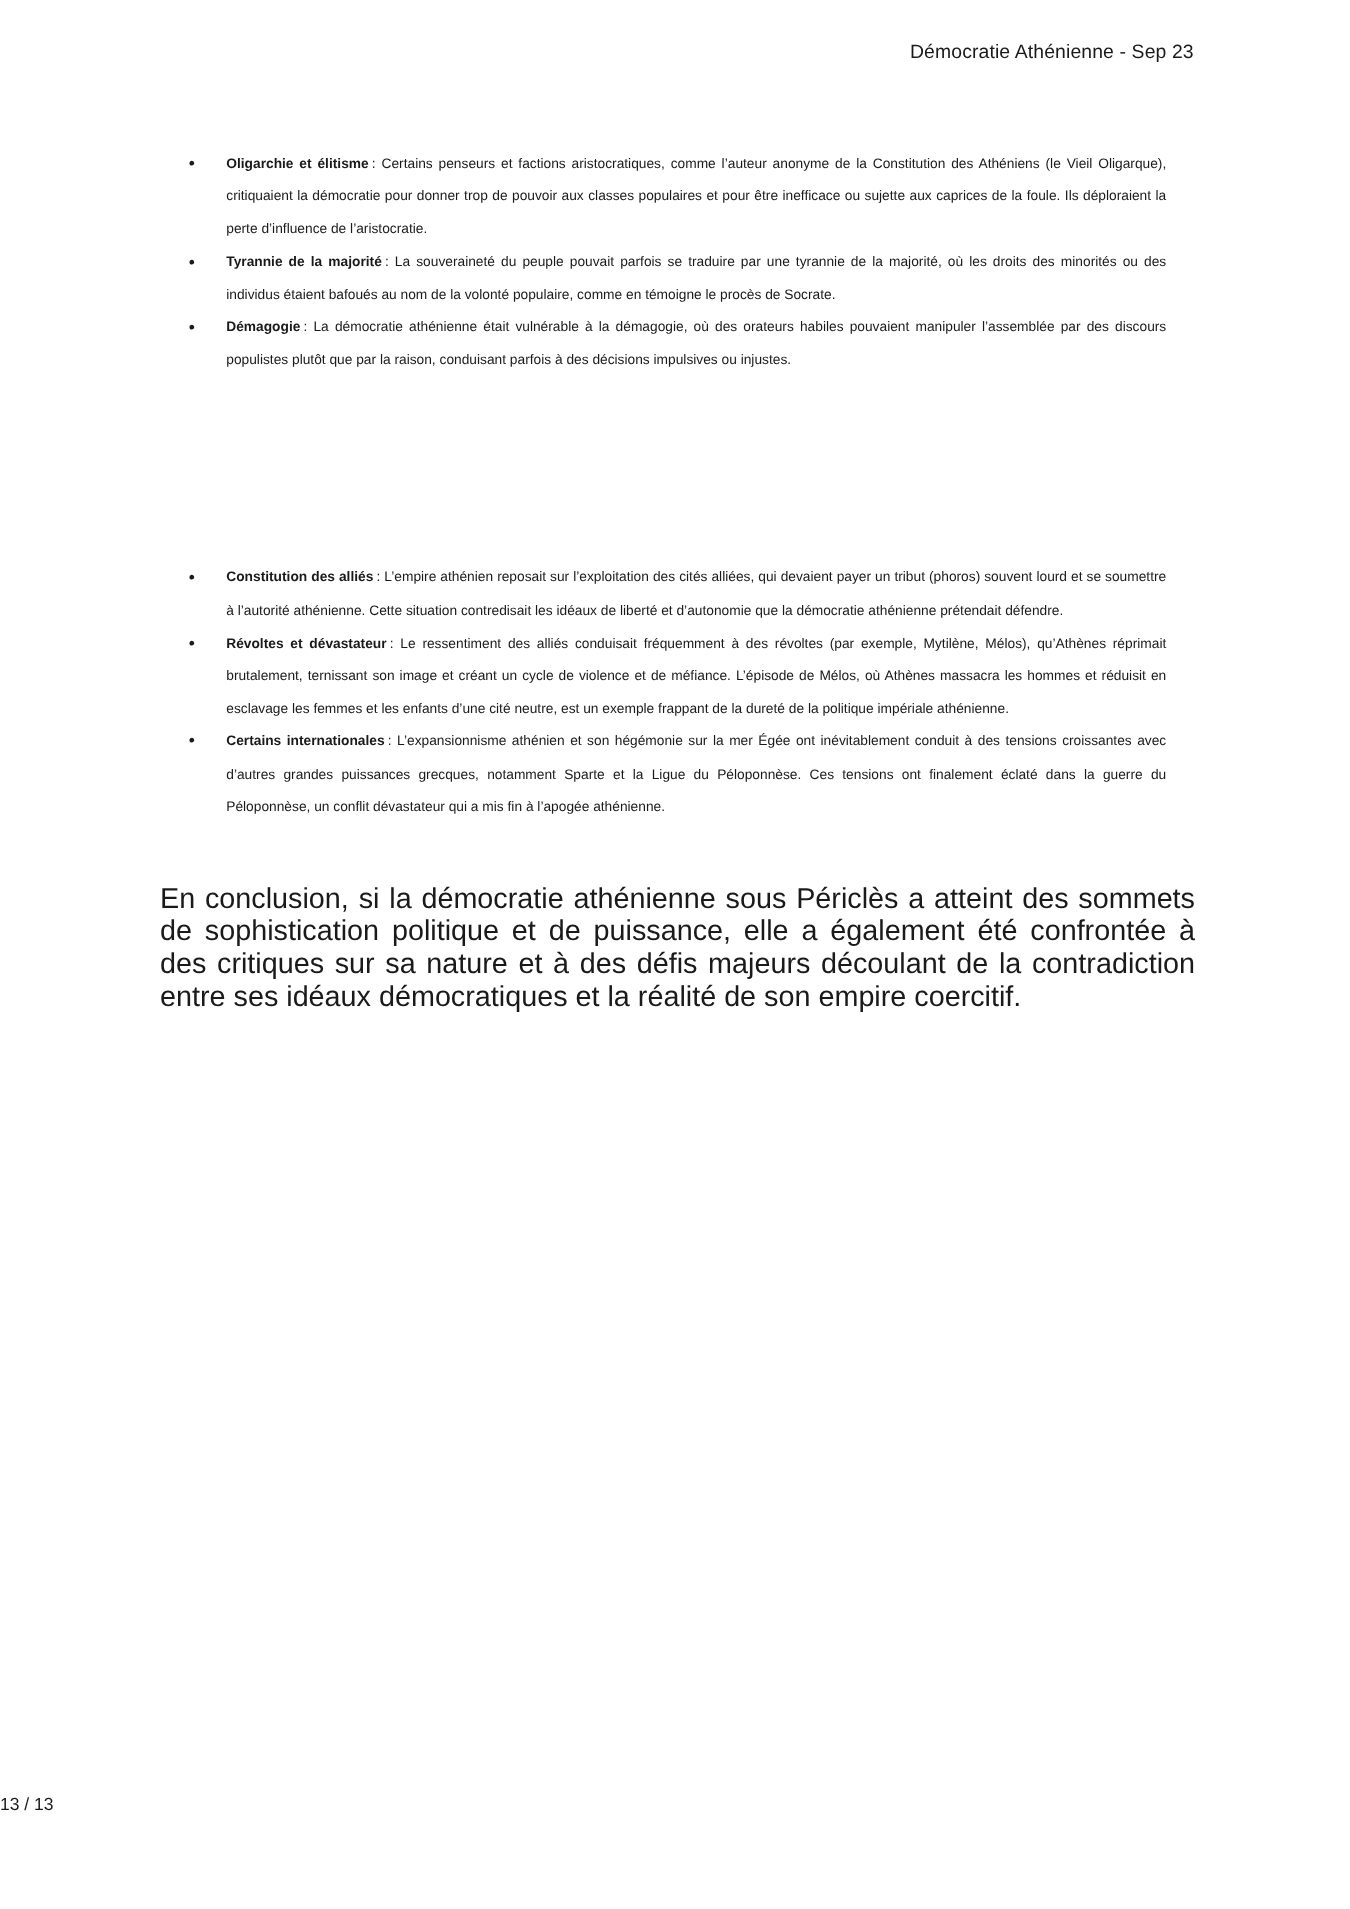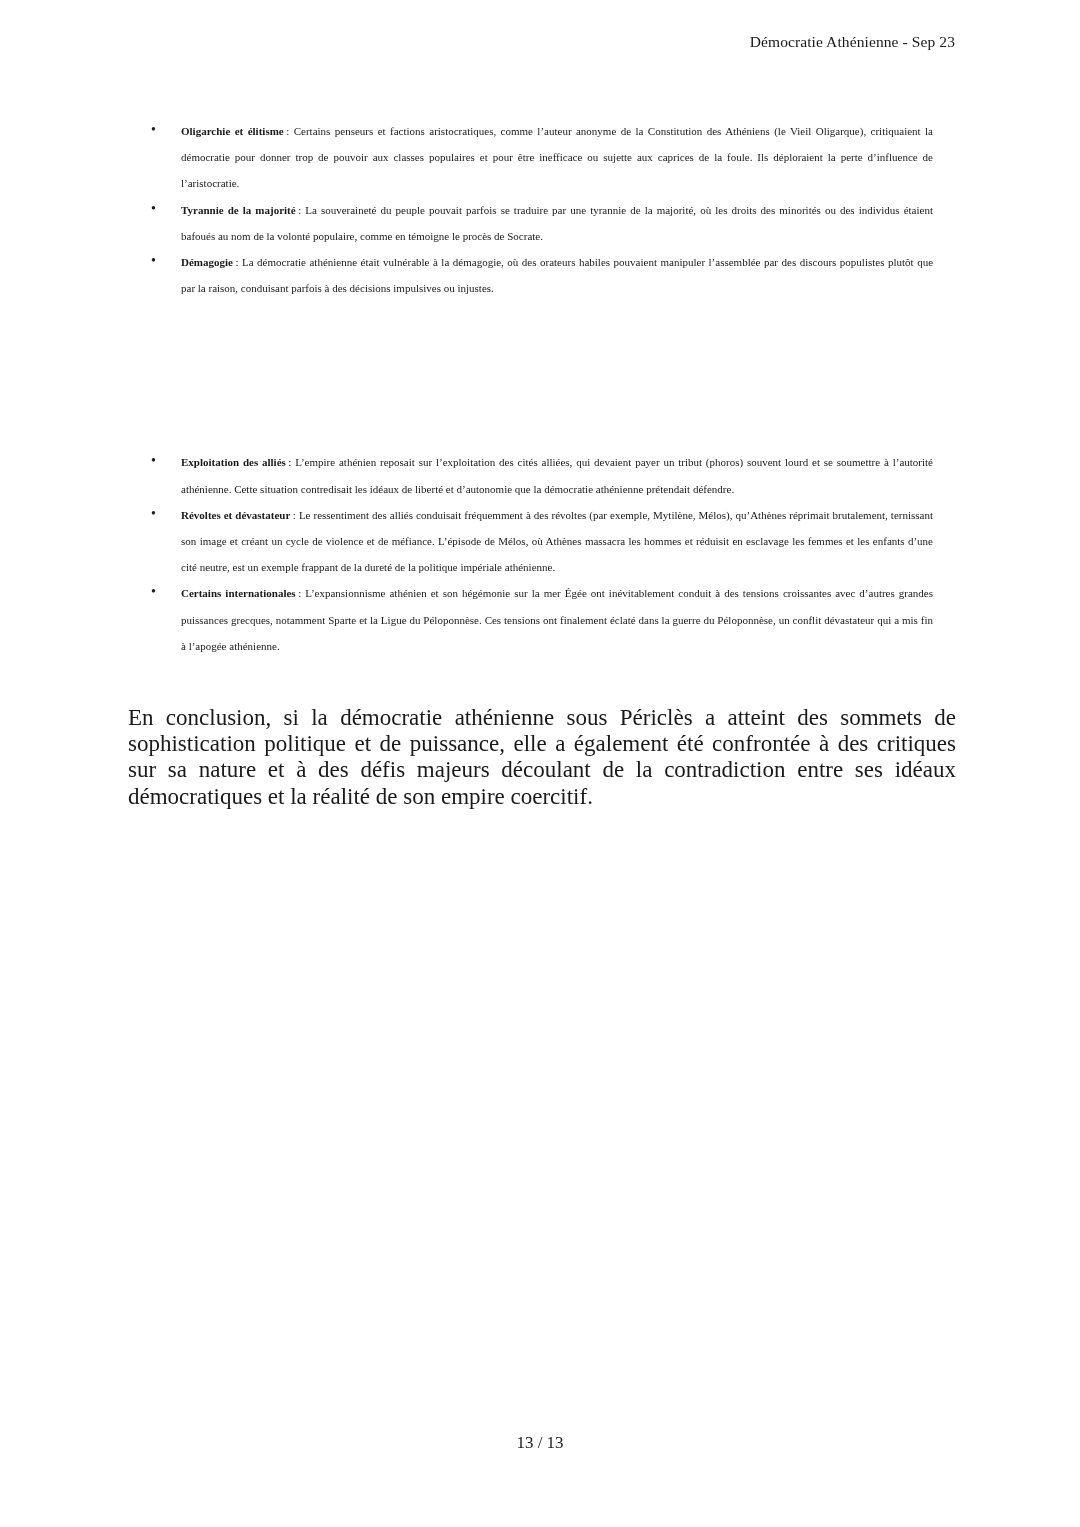--- a/index.html
+++ b/index.html
@@ -7,21 +7,21 @@
     margin: 0;
     padding: 0;
     background: #ffffff;
   }
   .page {
     position: relative;
     width: 1080px;
     height: 1527px;
     background: #ffffff;
     overflow: hidden;
-    font-family: Liberation Serif, serif;
+    font-family: Liberation Sans, sans-serif;
     color: #1a1a1a;
     -webkit-font-smoothing: antialiased;
   }
 
   
   .page-header {
     position: absolute;
     top: 32px;
     left: 128px;
     right: 125px;
@@ -106,22 +106,22 @@
   .gap-after-list   { height: 112px; }
   .gap-after-head   { height: 36px; }
   .gap-after-list2  { height: 46px; }
 
   
   .page-footer {
     position: absolute;
     left: 0;
     right: 0;
     top: 1432px;
-    text-align: center;
-    font-size: 17px;
+    text-align: left;
+    font-size: 14px;
     line-height: 22px;
     color: #1a1a1a;
   }
 </style>
 </head>
 <body>
 
 <div class="page">
 
   <div class="page-header">
@@ -145,21 +145,21 @@
       </li>
     </ul>
 
     <div class="gap-after-list"></div>
 
 
     <div class="gap-after-head"></div>
 
     <ul class="bullets">
       <li>
-        <span class="lbl">Exploitation des alliés</span><span class="thinsp"></span><span>:</span>
+        <span class="lbl">Constitution des alliés</span><span class="thinsp"></span><span>:</span>
         <span>L’empire athénien reposait sur l’exploitation des cités alliées, qui devaient payer un tribut (phoros) souvent lourd et se soumettre à l’autorité athénienne. Cette situation contredisait les idéaux de liberté et d’autonomie que la démocratie athénienne prétendait défendre.</span>
       </li>
       <li>
         <span class="lbl">Révoltes et dévastateur</span><span class="thinsp"></span><span>:</span>
         <span>Le ressentiment des alliés conduisait fréquemment à des révoltes (par exemple, Mytilène, Mélos), qu’Athènes réprimait brutalement, ternissant son image et créant un cycle de violence et de méfiance. L’épisode de Mélos, où Athènes massacra les hommes et réduisit en esclavage les femmes et les enfants d’une cité neutre, est un exemple frappant de la dureté de la politique impériale athénienne.</span>
       </li>
       <li>
         <span class="lbl">Certains internationales</span><span class="thinsp"></span><span>:</span>
         <span>L’expansionnisme athénien et son hégémonie sur la mer Égée ont inévitablement conduit à des tensions croissantes avec d’autres grandes puissances grecques, notamment Sparte et la Ligue du Péloponnèse. Ces tensions ont finalement éclaté dans la guerre du Péloponnèse, un conflit dévastateur qui a mis fin à l’apogée athénienne.</span>
       </li>

